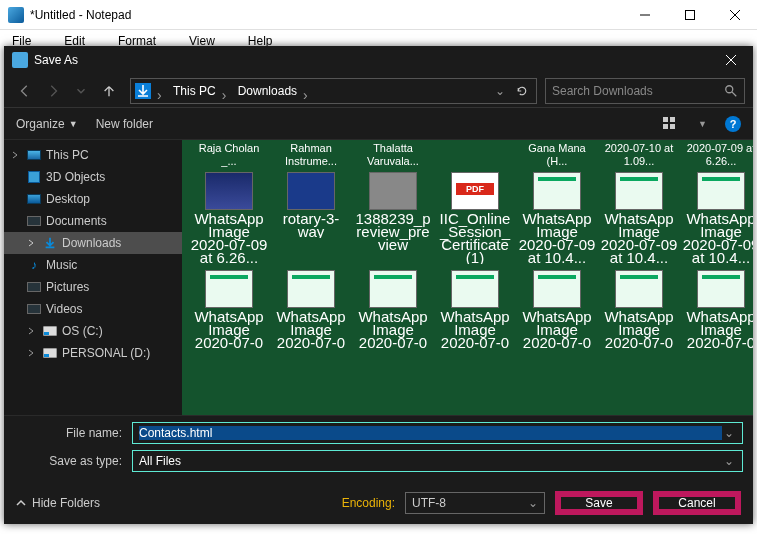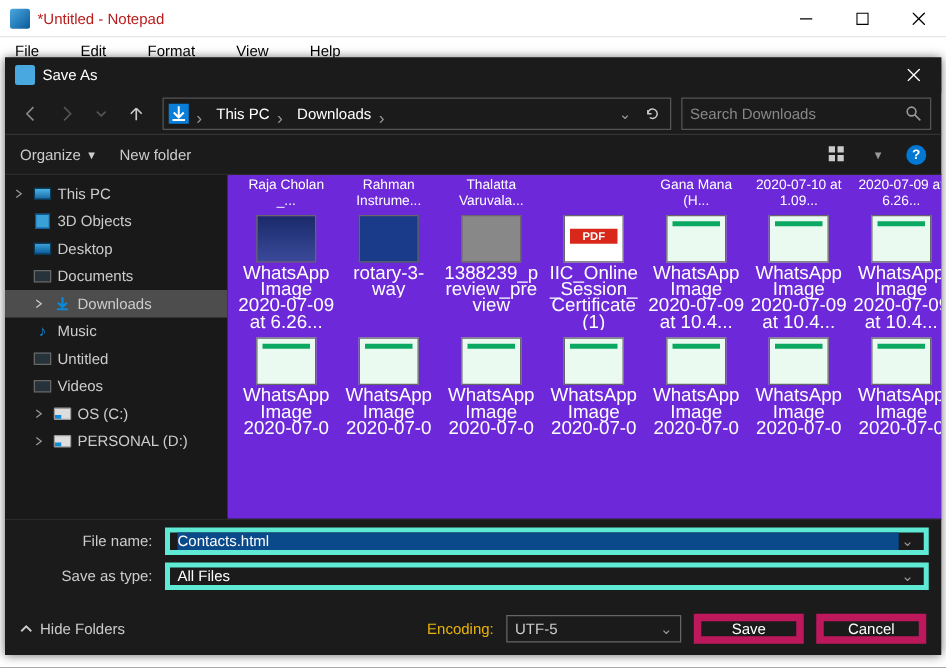--- a/index.html
+++ b/index.html
@@ -2,21 +2,21 @@
 <html><head>
 <meta charset="utf-8">
 <style>
 * { box-sizing: border-box; margin: 0; padding: 0; font-family: "Segoe UI", Tahoma, sans-serif; }
 body { background: #fff; width: 757px; height: 534px; overflow: hidden; position: relative; }
 .notepad { width: 757px; height: 534px; background: #fff; position: relative; }
 
 
 .np-titlebar { height: 30px; display: flex; align-items: center; padding: 0 0 0 8px; background: #fff; border-bottom: 1px solid #e0e0e0; }
 .np-titlebar .np-icon { width: 16px; height: 16px; background: linear-gradient(135deg,#4aa8e0,#0a5a9a); margin-right: 6px; border-radius: 2px; }
-.np-titlebar .np-title { font-size: 12px; color: #b91c1c; flex: 1; }
+.np-titlebar .np-title { font-size: 12px; color: #000000; flex: 1; }
 .np-sysbtns { display: flex; }
 .np-sysbtn { width: 45px; height: 30px; display: flex; align-items: center; justify-content: center; color: #000; font-size: 11px; }
 .np-sysbtn svg { width: 10px; height: 10px; }
 
 
 .np-menu { height: 22px; display: flex; align-items: center; padding: 0 6px; gap: 21px; background: #fff; }
 .np-menu span { font-size: 12px; color: #000; padding: 2px 6px; }
 
 
 .saveas { position: absolute; left: 4px; top: 46px; width: 749px; height: 478px; background: #1b1b1b; color: #ccc; box-shadow: 0 0 8px rgba(0,0,0,0.6); display:flex; flex-direction:column; }
@@ -58,40 +58,40 @@
 .tree-row .t-exp svg { width:8px; height:8px; fill:#999; }
 .tree-row .t-ico { width:16px; height:16px; display:flex; align-items:center; justify-content:center; }
 .tree-row.child { padding-left: 22px; }
 .ico-pc { background: linear-gradient(#4ab4e6,#1a6aa6); width:14px; height:10px; border:1px solid #0a3a5a; }
 .ico-cube { width:12px;height:12px;background:#3aa0d8;border:1px solid #0a5a9a;}
 .ico-dark { width:14px;height:10px;background:#26333a;border:1px solid #666;}
 .ico-music { color:#0a8ad9; }
 .ico-disk { width:14px;height:10px;background:#ddd;border:1px solid #999;border-radius:1px;position:relative;}
 .ico-disk::after{content:'';position:absolute;bottom:0;left:0;width:40%;height:3px;background:#0a8ad9;}
 
-.files { flex:1; background:#6d28d9; overflow:hidden; padding: 2px 8px; position:relative; }
+.files { flex:1; background:#14532d; overflow:hidden; padding: 2px 8px; position:relative; }
 .files-grid { display:grid; grid-template-columns: repeat(7, 1fr); gap: 2px 4px; }
 .frow1 { display:grid; grid-template-columns: repeat(7, 1fr); gap: 2px 4px; margin-bottom:4px;}
 .fitem { display:flex; flex-direction:column; align-items:center; text-align:center; width: 78px; }
 .fthumb { width:48px; height:38px; background:#fff; border:1px solid #666; margin-bottom:2px; position:relative; display:flex; align-items:center; justify-content:center; }
 .fthumb.pdf { background:#fff; }
 .fthumb.pdf::after { content:'PDF'; position:absolute; top:10px; left:4px; right:4px; background:#d9281a; color:#fff; font-size:9px; font-weight:bold; padding:1px 0; }
 .fthumb.img1 { background:linear-gradient(#1a2a6a,#3a4a9a); }
 .fthumb.img2 { background:#1a3a8a; }
 .fthumb.img3 { background:#888; }
 .fthumb.wa { background:#eafaf0; }
 .fthumb.wa::before { content:''; position:absolute; top:4px; left:4px; right:4px; height:4px; background:#0aa860; }
 .flabel { font-size:15px; line-height:13px; color:#fff; max-height:52px; overflow:hidden; width:100%; word-break:break-word; }
 .flabel.trunc { font-size:11px; }
 
 
 .sa-inputs { padding: 6px 10px 4px 10px; border-top:1px solid #2a2a2a; }
 .inp-row { display:flex; align-items:center; margin-bottom:6px; }
 .inp-label { width: 118px; text-align:right; font-size:12px; color:#ccc; padding-right:10px; }
-.inp-field { flex:1; height:22px; border:4px solid #5eead4; background:#1b1b1b; display:flex; align-items:center; padding:0 6px; }
+.inp-field { flex:1; height:22px; border:1px solid #5eead4; background:#1b1b1b; display:flex; align-items:center; padding:0 6px; }
 .inp-field input { flex:1; background:transparent; border:0; color:#fff; font-size:12px; outline:none; }
 .inp-field .dd { width:14px; color:#999; font-size:10px; text-align:center; }
 .inp-text { flex:1; color:#fff; font-size:12px; }
 
 
 .sa-footer { height: 42px; display:flex; align-items:center; padding: 0 12px; gap: 10px; justify-content: flex-end; }
 .hide-folders { display:flex; align-items:center; gap:6px; font-size:12px; color:#ccc; }
 .ft-spacer { flex:1; }
 .enc-label { font-size:12px; color:#eab308; }
 .enc-sel { width: 140px; height:22px; border:1px solid #666; display:flex; align-items:center; padding:0 6px; font-size:12px; }
@@ -266,21 +266,21 @@
           <span>Downloads</span>
         </div>
         <div class="tree-row child">
           <div class="t-ico ico-music">♪</div>
           <span>Music</span>
         </div>
         <div class="tree-row child">
           <div class="t-ico">
               <div class="ico-dark"></div>
             </div>
-          <span>Untitled</span>
+          <span>Pictures</span>
         </div>
         <div class="tree-row child">
           <div class="t-ico">
               <div class="ico-dark"></div>
             </div>
           <span>Videos</span>
         </div>
         <div class="tree-row child">
           <div class="t-exp">
               <svg viewBox="0 0 8 8">
@@ -415,21 +415,21 @@
     <div class="sa-footer">
       <div class="hide-folders">
         <svg width="10" height="10" viewBox="0 0 10 10">
             <path d="M1 7 L5 3 L9 7" fill="none" stroke="#ccc" stroke-width="1.5"></path>
           </svg>
         <span>Hide Folders</span>
       </div>
       <div class="ft-spacer"></div>
       <div class="enc-label">Encoding:</div>
       <div class="enc-sel">
-        <span>UTF-5</span>
+        <span>UTF-8</span>
         <span class="dd chev-d"></span>
       </div>
       <div class="btn">Save</div>
       <div class="btn">Cancel</div>
     </div>
 
   </div>
 </div>
 
 </body></html>

